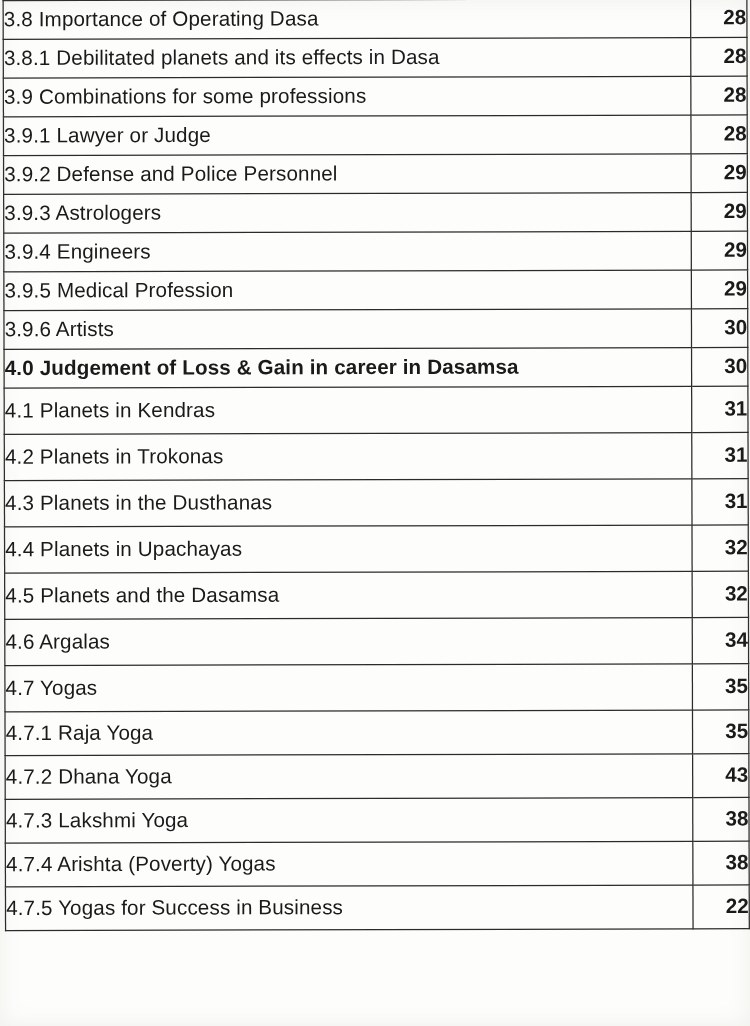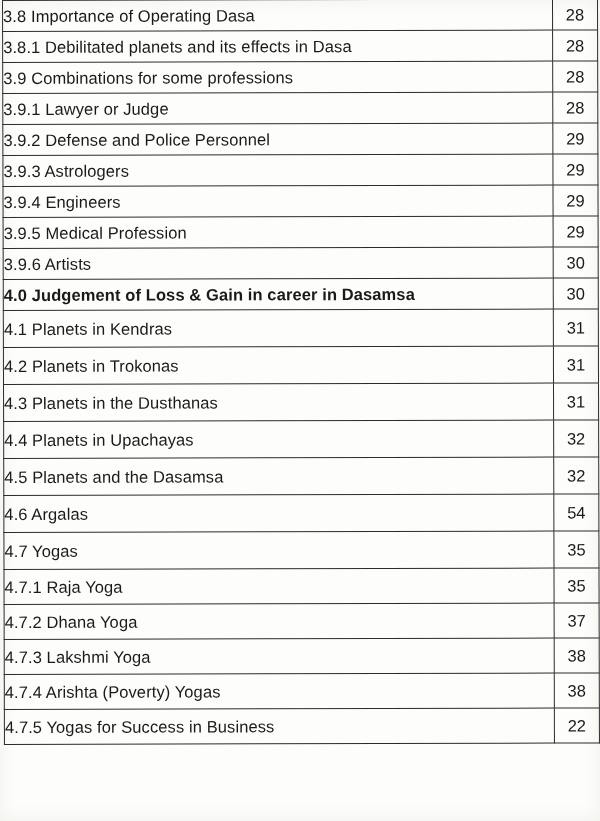--- a/index.html
+++ b/index.html
@@ -42,23 +42,24 @@
   td.title-cell {
     width: 548px;
     padding: 5px 6px 6px 6px;
     font-size: 16.5px;
     line-height: 1.1;
     letter-spacing: 0.1px;
     color: #1a1a1a;
   }
   td.page-cell {
     width: 44px;
-    text-align: center;
+    text-align: right;
     font-size: 16.5px;
     color: #1a1a1a;
+    font-weight: bold;
   }
   .lvl1 { padding-left: 10px; }
   .lvl2 { padding-left: 36px; }
   .bold {
     font-weight: bold;
     font-size: 16px;
     padding-left: 8px;
     letter-spacing: -0.1px;
   }
   .rowh-a td { height: 30px; }
@@ -132,33 +133,33 @@
           <tr class="rowh-b">
             <td class="title-cell lvl1">4.4 Planets in Upachayas</td>
             <td class="page-cell">32</td>
           </tr>
           <tr class="rowh-b">
             <td class="title-cell lvl1">4.5 Planets and the Dasamsa</td>
             <td class="page-cell">32</td>
           </tr>
           <tr class="rowh-b">
             <td class="title-cell lvl1">4.6 Argalas</td>
-            <td class="page-cell">54</td>
+            <td class="page-cell">34</td>
           </tr>
           <tr class="rowh-b">
             <td class="title-cell lvl1">4.7 Yogas</td>
             <td class="page-cell">35</td>
           </tr>
           <tr class="rowh-c">
             <td class="title-cell lvl2">4.7.1 Raja Yoga</td>
             <td class="page-cell">35</td>
           </tr>
           <tr class="rowh-c">
             <td class="title-cell lvl2">4.7.2 Dhana Yoga</td>
-            <td class="page-cell">37</td>
+            <td class="page-cell">43</td>
           </tr>
           <tr class="rowh-c">
             <td class="title-cell lvl2">4.7.3 Lakshmi Yoga</td>
             <td class="page-cell">38</td>
           </tr>
           <tr class="rowh-c">
             <td class="title-cell lvl2">4.7.4 Arishta (Poverty) Yogas</td>
             <td class="page-cell">38</td>
           </tr>
           <tr class="rowh-c">

